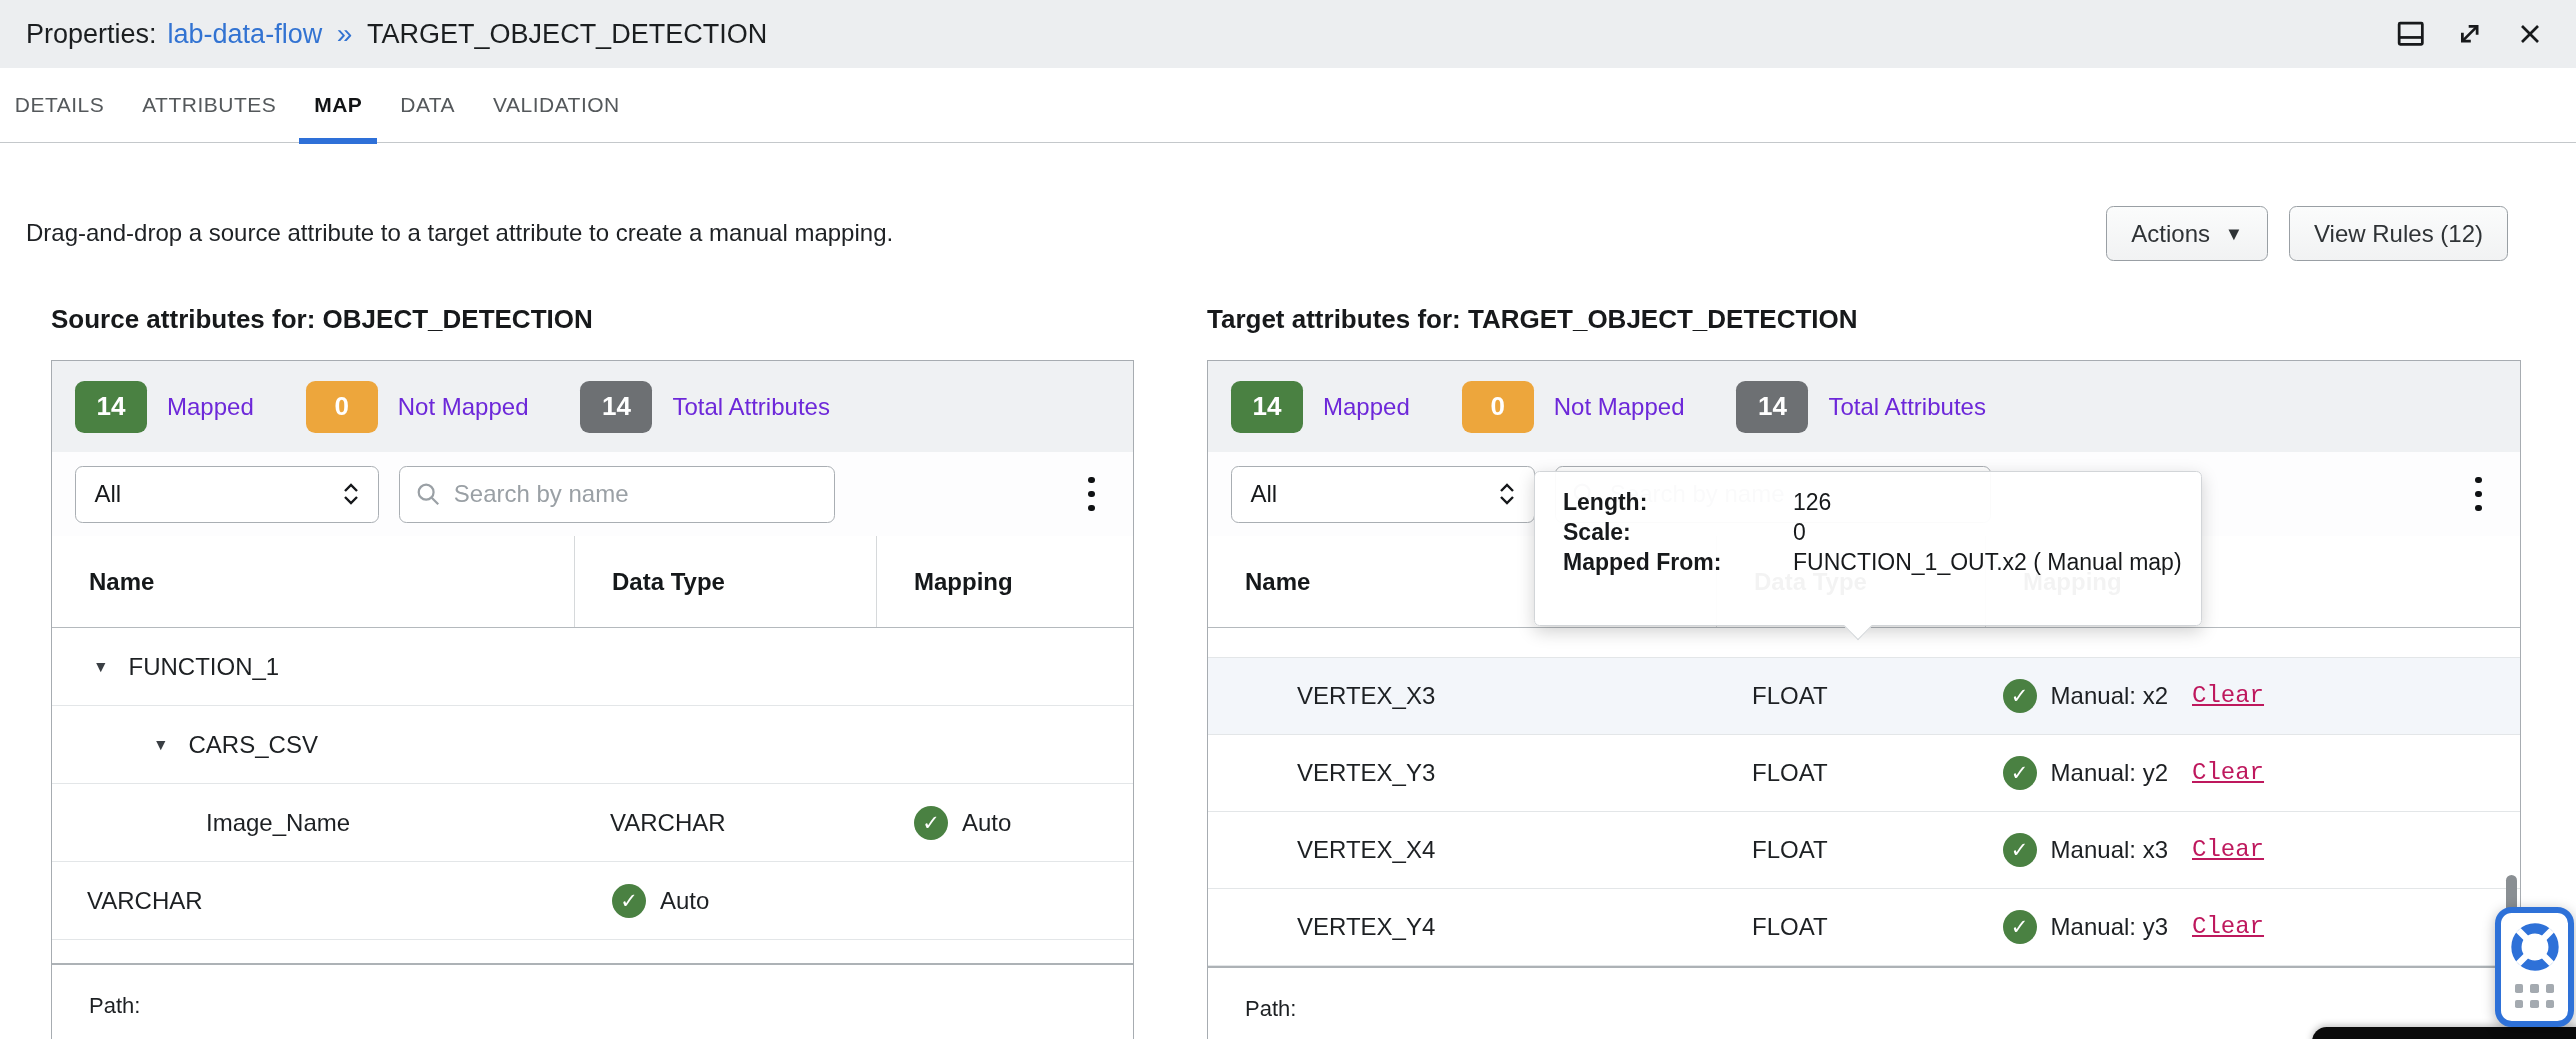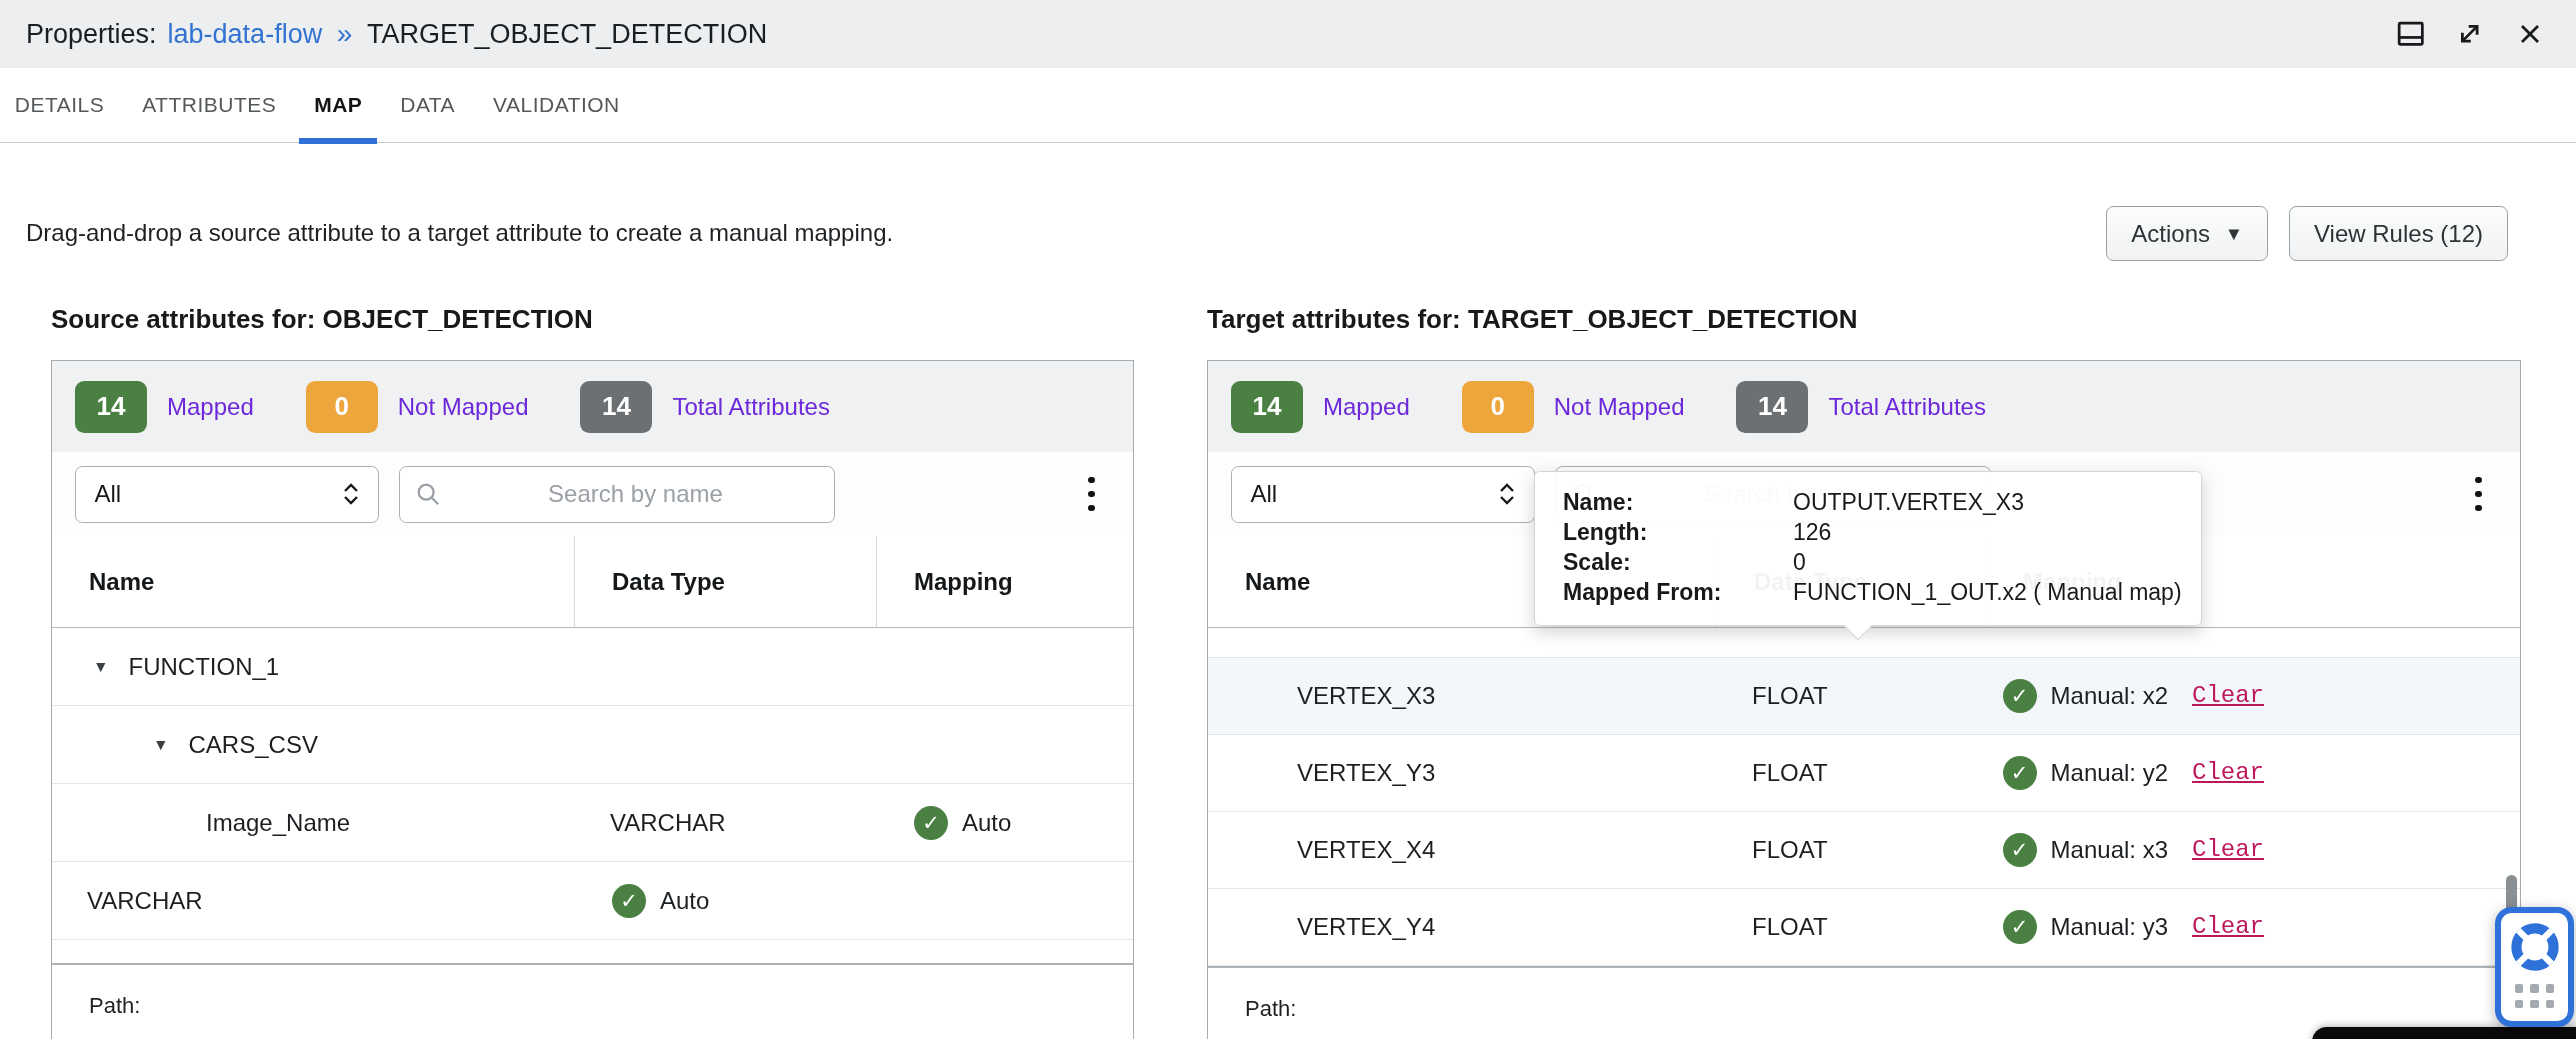--- a/index.html
+++ b/index.html
@@ -80,21 +80,21 @@
     padding:0 14.8px 0 18.4px; font-size:24px; color:#17191b; cursor:pointer;
   }
   .select svg { stroke:#15171a; fill:none; stroke-width:2.4; }
   .searchbox {
     width:436px; height:57px; border:1.8px solid #a9aeb3; border-radius:7.4px; background:#fff;
     margin-left:20px; display:flex; align-items:center; padding:0 14.8px;
   }
   .searchbox svg { stroke:#9aa0a5; fill:none; stroke-width:2.4; flex:none; }
   .searchbox input {
     border:none; outline:none; font-size:24px; width:100%; margin-left:11px;
-    color:#a16207; background:transparent; font-family:"Liberation Sans", sans-serif;text-align:center;
+    color:#a16207; background:transparent; font-family:"Liberation Sans", sans-serif;
   }
   .searchbox input::placeholder { color:#9aa0a5; }
   .kebab { margin-left:auto; width:37px; height:48px; display:flex; flex-direction:column;
            align-items:center; justify-content:center; gap:7.4px; cursor:pointer; }
   .kebab i { width:6.5px; height:6.5px; border-radius:50%; background:#0f1113; }
 
   .thead {
     height:92px; display:grid; align-items:stretch;
     border-bottom:1.8px solid #b4b9bd; font-weight:bold; font-size:24px; color:#15181a;
     background:#fff;
@@ -357,24 +357,20 @@
     </div>
   </div>
   <div class="gap-strip tight"></div>
   <div class="path-row">Path:</div>
 
   <div class="vthumb"></div>
 </div>
 
 <div class="tooltip">
   <div class="tt-row">
-    <span class="tt-label">Name:</span>
-    <span class="tt-value">OUTPUT.VERTEX_X3</span>
-  </div>
-  <div class="tt-row">
     <span class="tt-label">Length:</span>
     <span class="tt-value">126</span>
   </div>
   <div class="tt-row">
     <span class="tt-label">Scale:</span>
     <span class="tt-value">0</span>
   </div>
   <div class="tt-row">
     <span class="tt-label">Mapped From:</span>
     <span class="tt-value">FUNCTION_1_OUT.x2 ( Manual map)</span>

